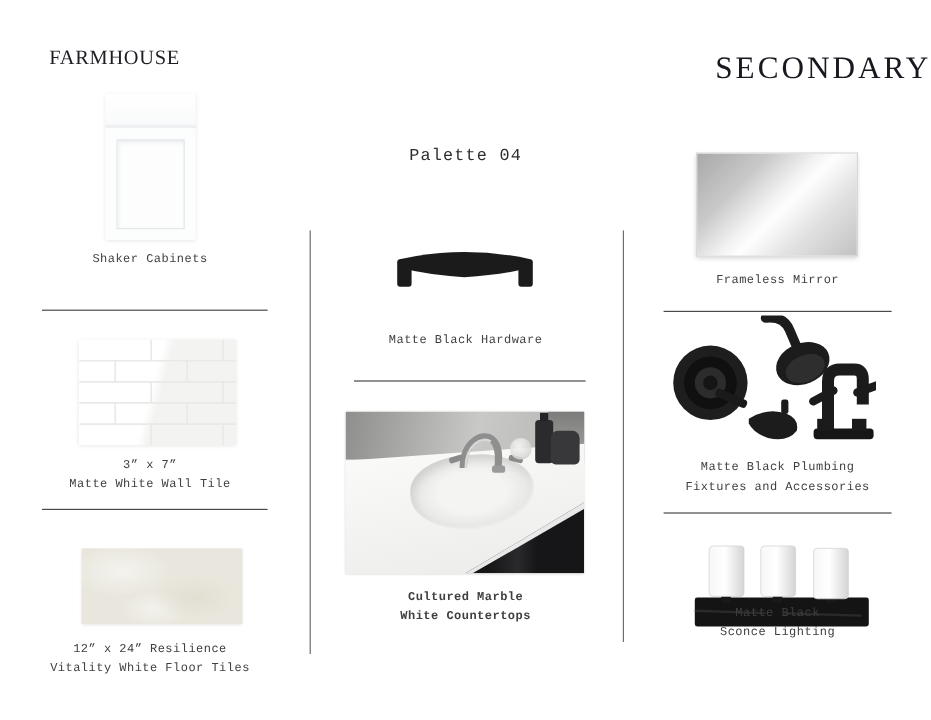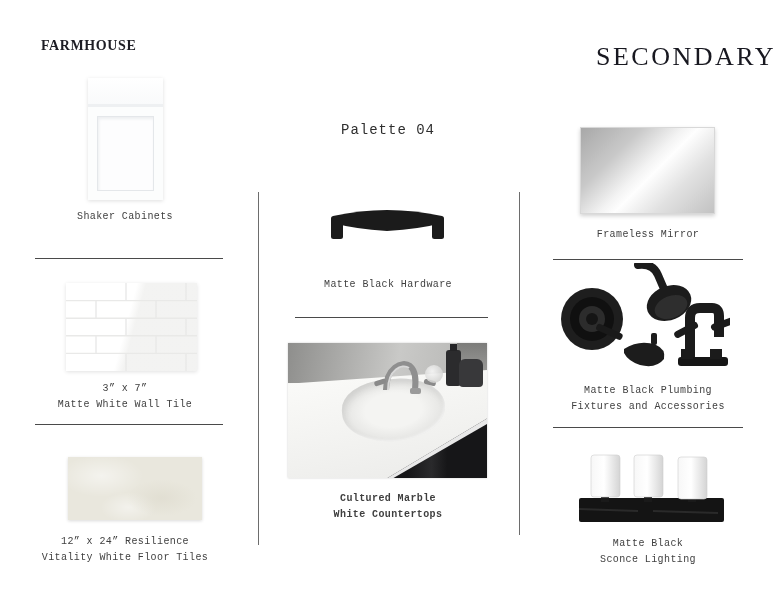--- a/index.html
+++ b/index.html
@@ -1,21 +1,21 @@
 <!DOCTYPE html>
 <html><head>
 <meta charset="utf-8">
 <style>
   html,body{margin:0;padding:0;background:#ffffff;}
   body{width:776px;height:600px;position:relative;overflow:hidden;
        font-family:"Liberation Mono", monospace;color:#3f3f3f;}
 
   
   .brand{position:absolute;left:41px;top:38px;
-         font-family:"Liberation Serif", serif;font-size:14px;font-weight:700;
+         font-family:"Liberation Serif", serif;font-size:17px;font-weight:400;
          letter-spacing:0.6px;color:#1d1d24;text-align:center;}
   .title{position:absolute;left:0;top:40px;width:776px;text-align:right;
          font-family:"Liberation Serif", serif;font-size:26px;line-height:34px;
          letter-spacing:2.5px;color:#181820;}
   .subtitle{position:absolute;left:0;top:122px;width:776px;text-align:center;
             font-size:14px;letter-spacing:1px;color:#2e2e2e;}
   .label{position:absolute;text-align:center;font-size:10px;line-height:16px;
          letter-spacing:0.4px;color:#3f3f3f;white-space:nowrap;}
   .label span{display:block;}
 
@@ -248,16 +248,16 @@
     <g>
       <rect x="23" y="40" width="8" height="8" fill="#1a1a1a"></rect>
       <rect x="66" y="40" width="8" height="8" fill="#1a1a1a"></rect>
       <rect x="110" y="40" width="8" height="8" fill="#1a1a1a"></rect>
       <rect x="13" y="1" width="29" height="42" rx="3" fill="url(#glass)" stroke="#cfcfcf" stroke-width="0.6"></rect>
       <rect x="56" y="1" width="29" height="42" rx="3" fill="url(#glass)" stroke="#cfcfcf" stroke-width="0.6"></rect>
       <rect x="100" y="3" width="29" height="42" rx="3" fill="url(#glass)" stroke="#cfcfcf" stroke-width="0.6"></rect>
     </g>
   </svg>
 </div>
-<div class="label" style="left:548px;top:536px;width:200px;">
+<div class="label" style="left:548px;top:504px;width:200px;">
   <span>Matte Black</span>
   <span>Sconce Lighting</span>
 </div>
 
 </body></html>

